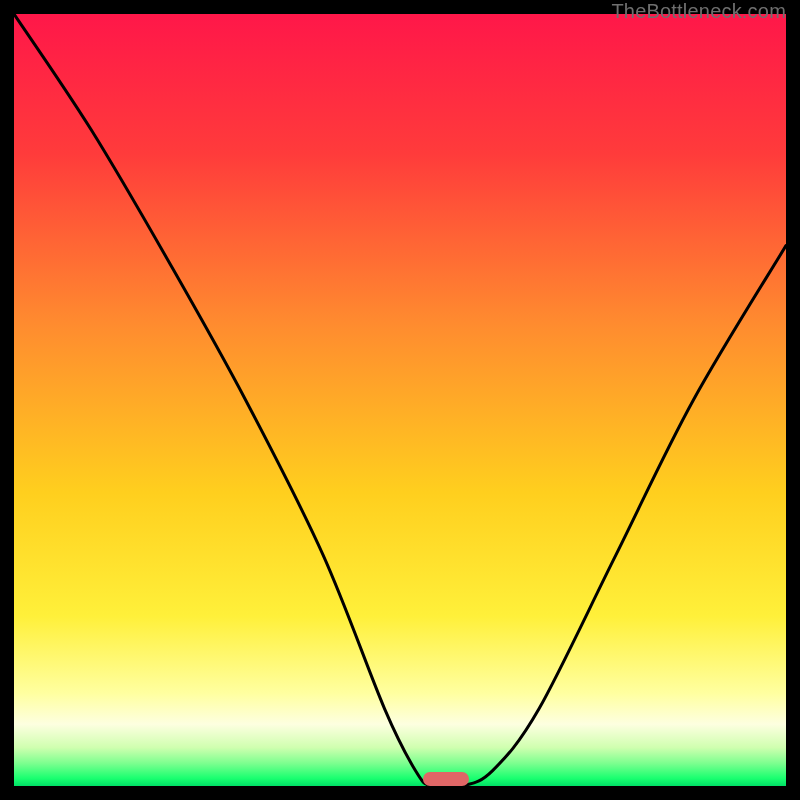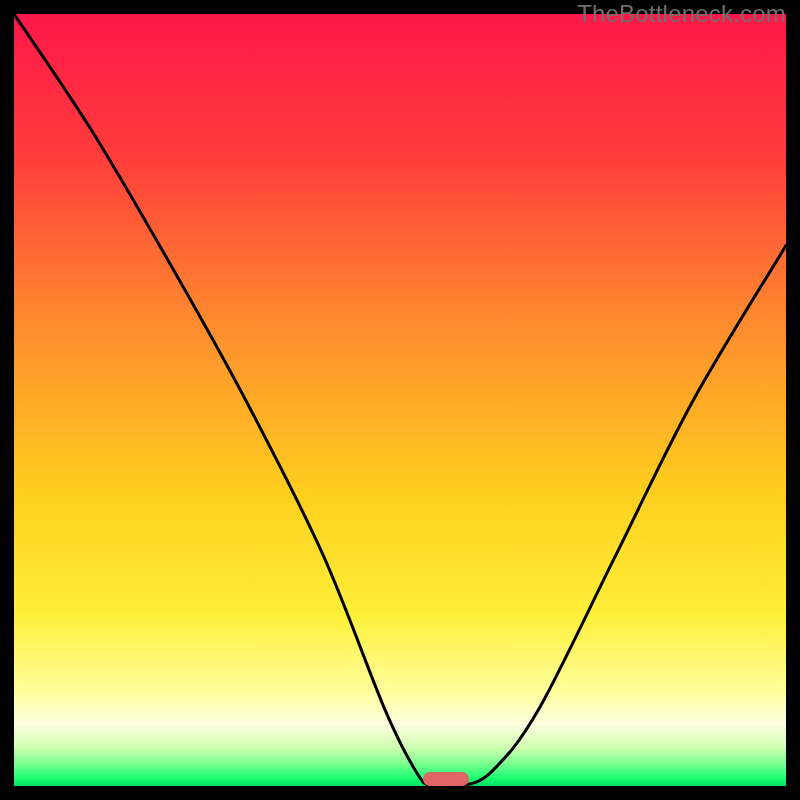--- a/index.html
+++ b/index.html
@@ -42,21 +42,21 @@
     position: absolute;
     background: #e06666;
     border-radius: 8px;
   }
   .watermark {
     position: absolute;
     top: 0px;
     right: 14px;
     color: #6f6f6f;
     font-family: Arial, Helvetica, sans-serif;
-    font-size: 24px;
+    font-size: 20px;
     letter-spacing: 0.2px;
   }
 </style>
 </head>
 <body>
 
 <div class="frame">
 
   <div class="plot-area">
 

